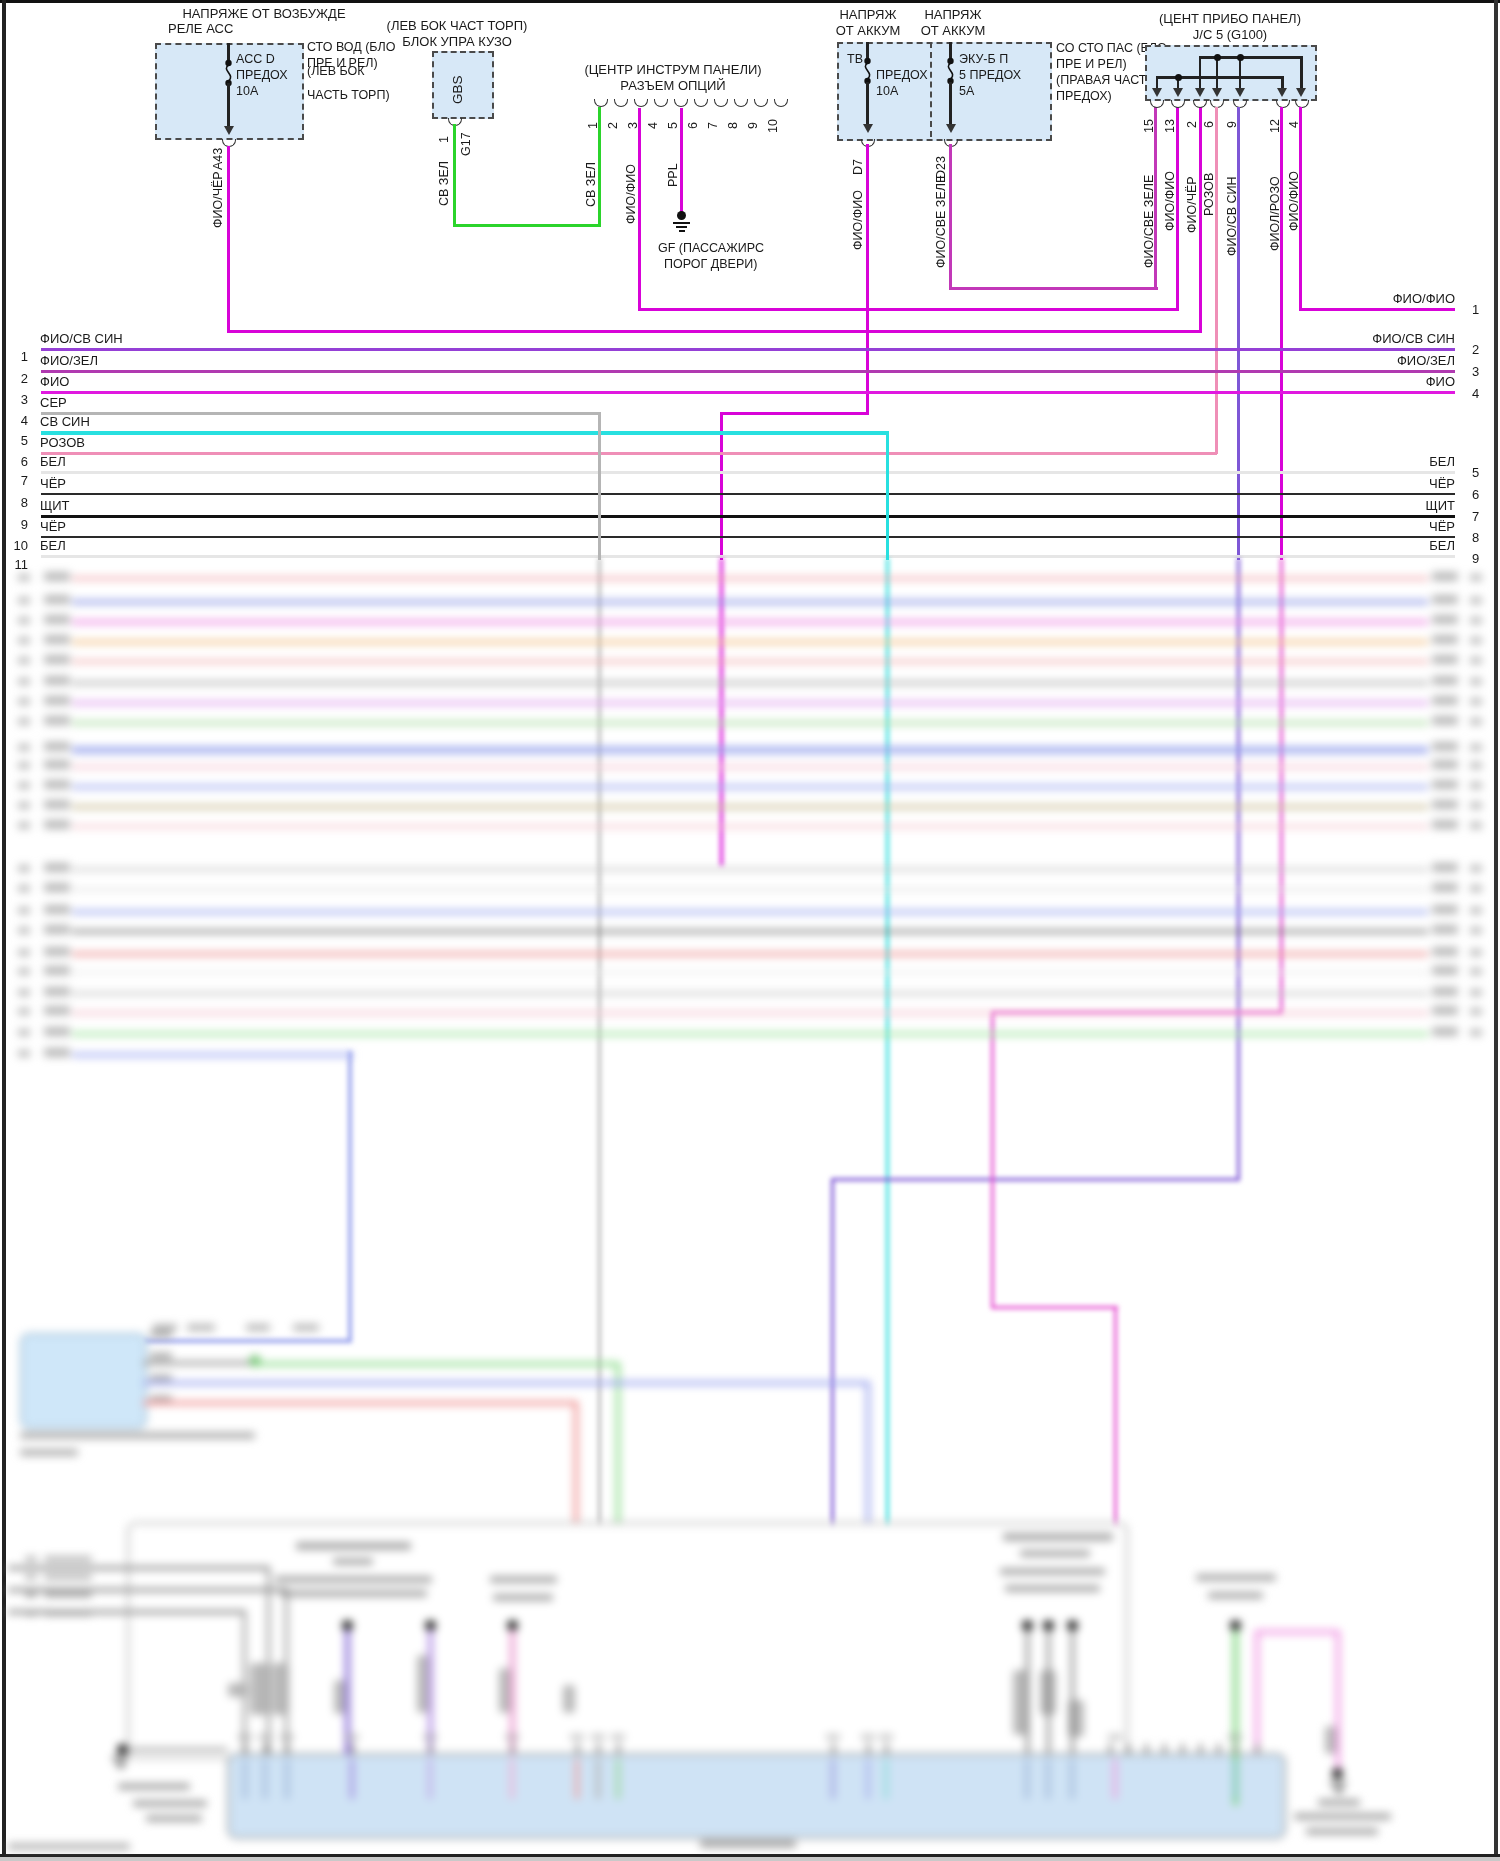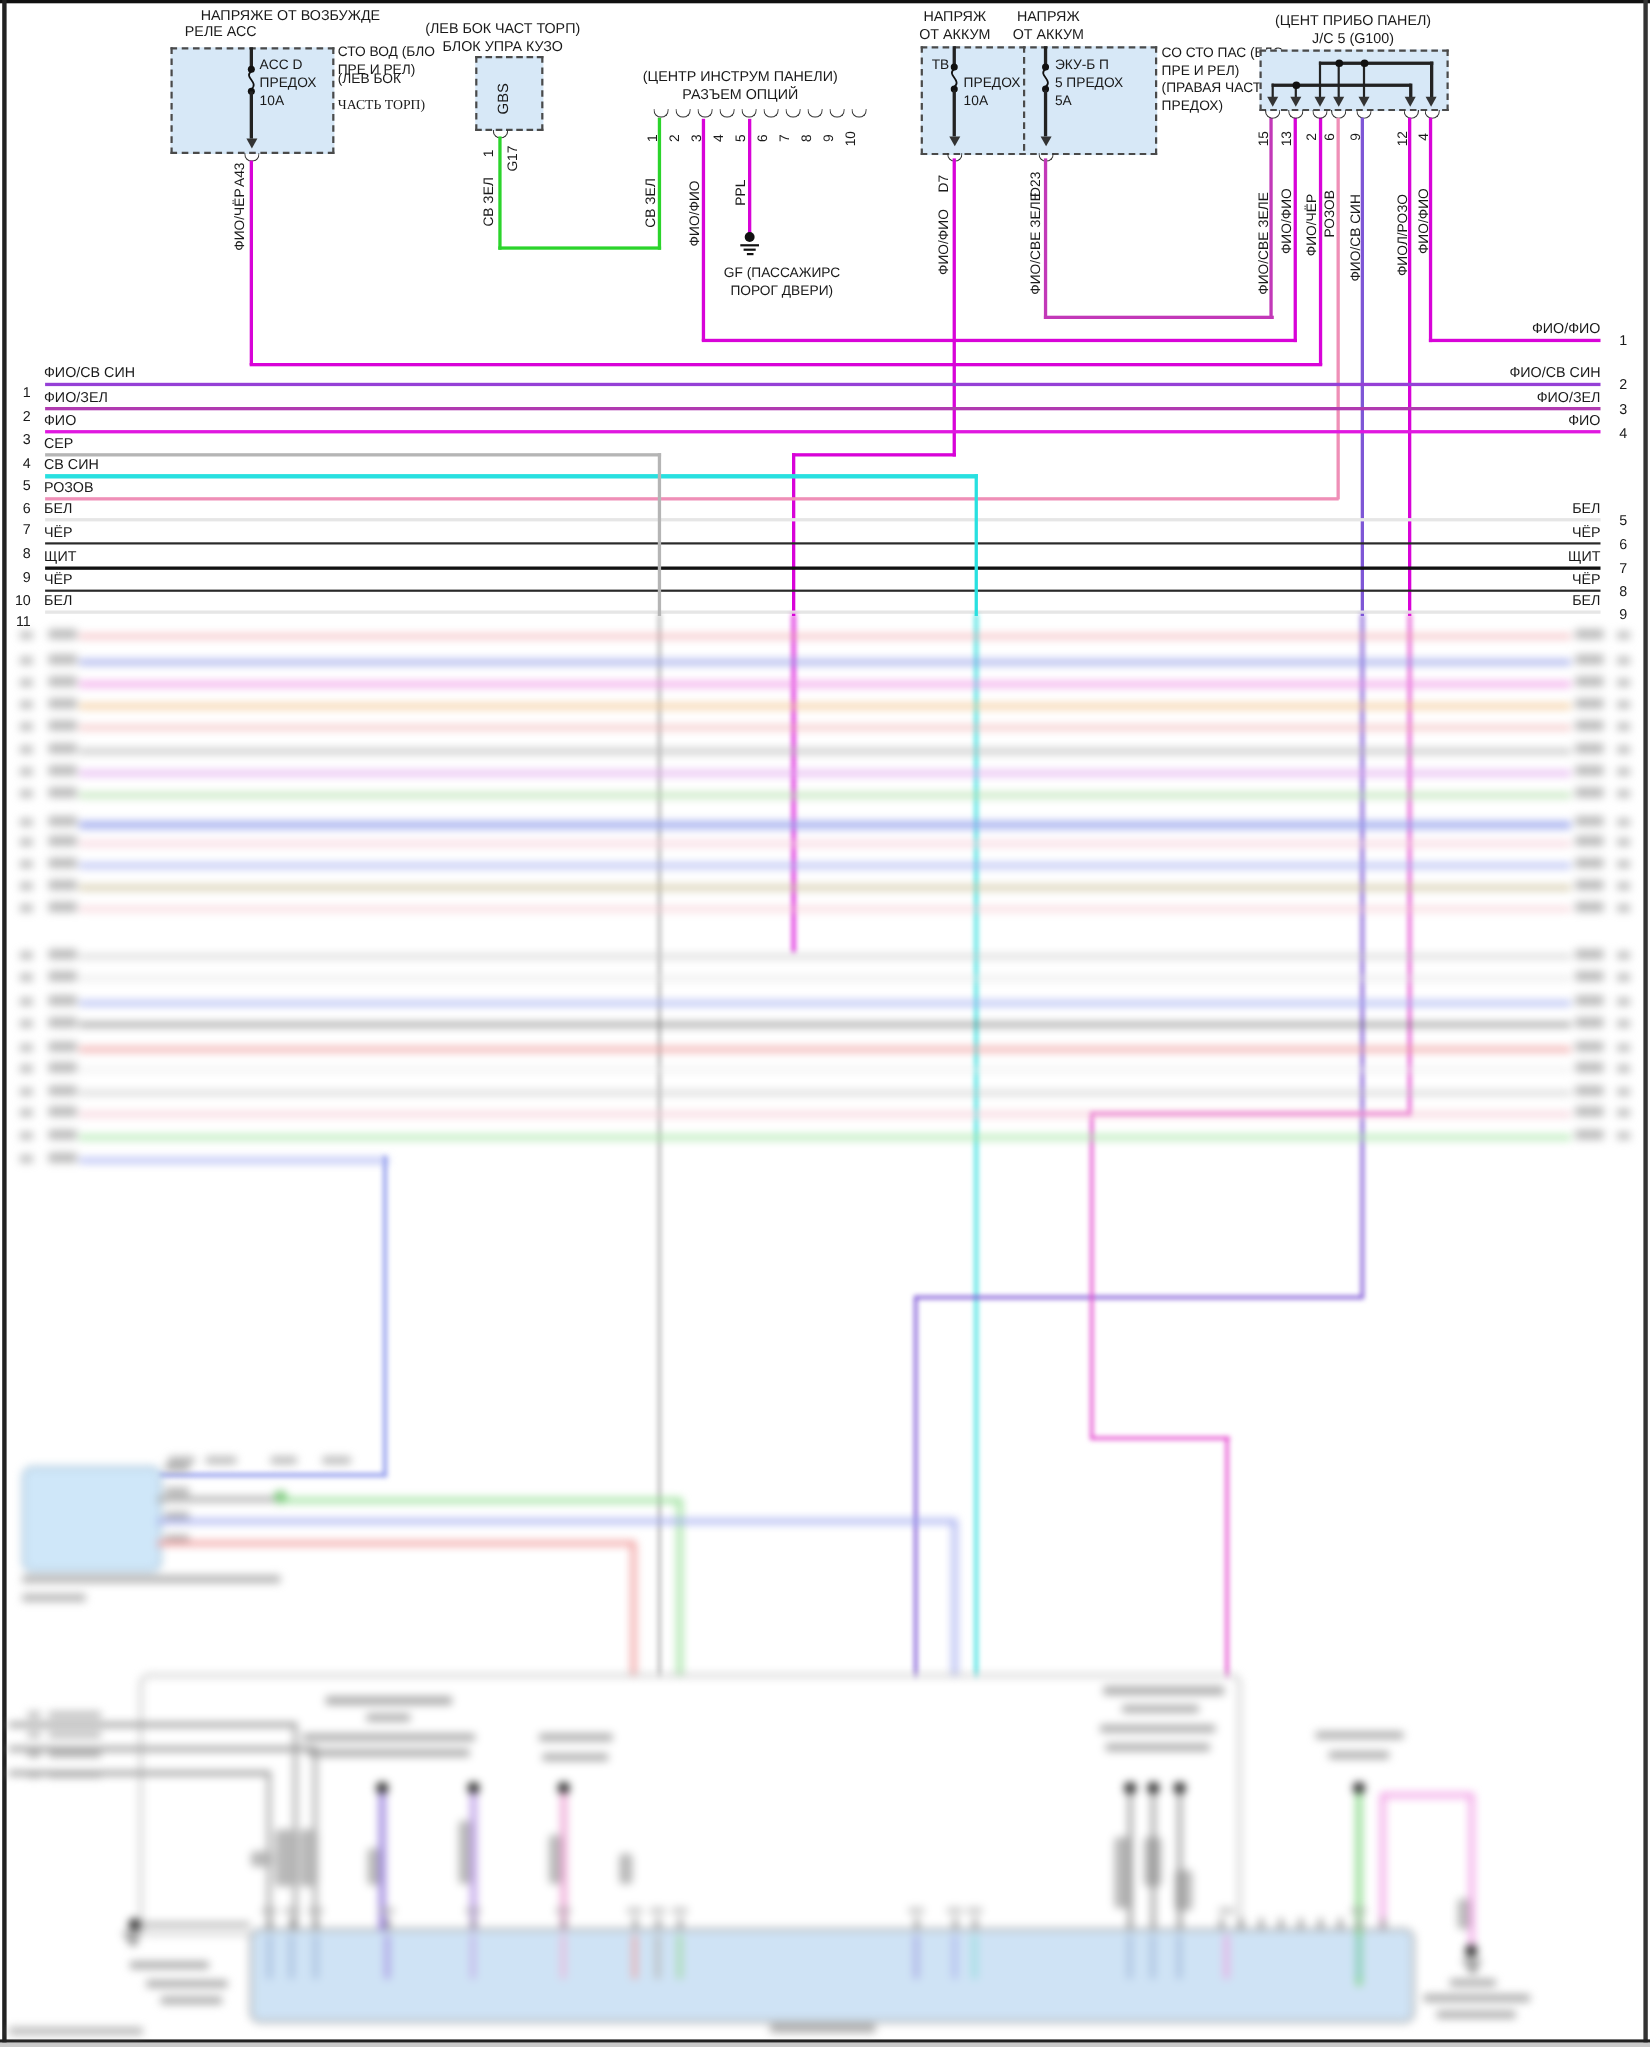--- a/index.html
+++ b/index.html
@@ -43,21 +43,21 @@
     <path d="M9.5,6 C2,11 17,16 9.5,22" stroke="#111" stroke-width="1.6" fill="none"></path>
   </svg>
   <div class="wire" style="left:227px;top:83px;width:3px;height:43px;background:#222;"></div>
   <div class="arrow" style="left:223.5px;top:126px;"></div>
   <div class="lbl sm" style="left:236px;top:52px;">ACC D</div>
   <div class="lbl sm" style="left:236px;top:68px;">ПРЕДОХ</div>
   <div class="lbl sm" style="left:236px;top:84px;">10А</div>
   <div class="lbl sm" style="left:307px;top:40px;">СТО ВОД (БЛО</div>
   <div class="lbl sm" style="left:307px;top:56px;">ПРЕ И РЕЛ)</div>
   <div class="lbl sm" style="left:307px;top:64px;">(ЛЕВ БОК</div>
-  <div class="lbl sm" style="left:307px;top:88px;font-family:Liberation Serif, serif;">ЧАСТЬ ТОРП)</div>
+  <div class="lbl sm" style="left:307px;top:88px;">ЧАСТЬ ТОРП)</div>
   <div class="cup" style="left:222px;top:139px;"></div>
   <div class="vlabel" style="left:211px;top:170px;">А43</div>
   <div class="vlabel" style="left:211px;top:228px;">ФИО/ЧЁР</div>
 
   <div class="wire" style="left:227px;top:146px;width:3px;height:186px;background:var(--c-magenta);"></div>
   <div class="wire" style="left:227px;top:330px;width:975px;height:3px;background:var(--c-magenta);"></div>
   <div class="wire" style="left:1198.5px;top:107px;width:3px;height:225px;background:var(--c-magenta);"></div>
 
   <div class="lbl c" style="left:357px;top:18px;width:200px;">(ЛЕВ БОК ЧАСТ ТОРП)</div>
   <div class="lbl c" style="left:357px;top:34px;width:200px;">БЛОК УПРА КУЗО</div>

